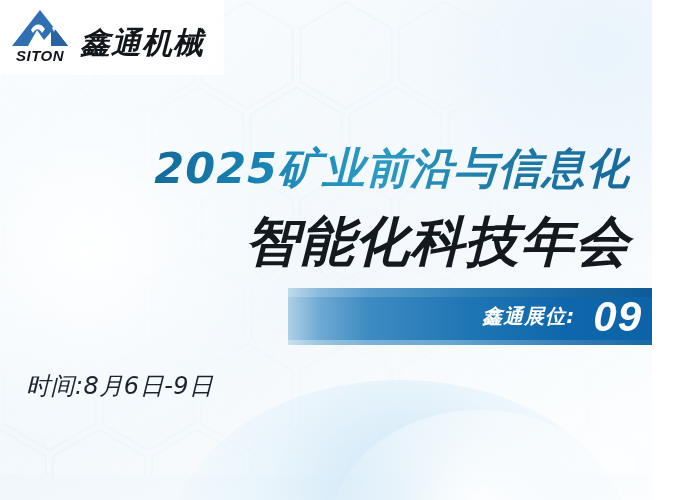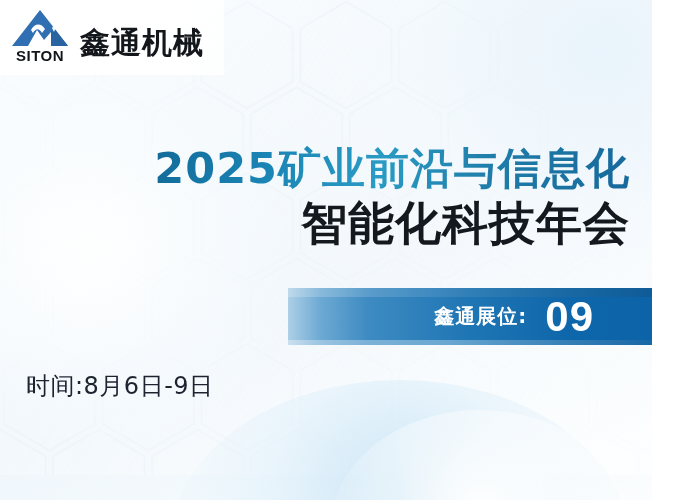--- a/index.html
+++ b/index.html
@@ -13,20 +13,21 @@
     font-family: "Liberation Sans", "DejaVu Sans", sans-serif;
   }
 
   #poster {
     position: relative;
     width: 652px;
     height: 500px;
     overflow: hidden;
     background:
       linear-gradient(160deg, #f7fbfe 0%, #f2f8fc 30%, #eef5fb 55%, #f4fafd 80%, #fbfdfe 100%);
+    font-style: italic;
   }
 
   
   .bg-hex {
     position: absolute;
     inset: 0;
     opacity: 0.55;
     pointer-events: none;
   }
   .bg-glow-left {
@@ -132,46 +133,46 @@
     background: linear-gradient(100deg, #0e4f7a 0%, #10628f 18%, #1a84b4 42%, #2a9bc4 60%, #1f7ca8 78%, #17699b 100%);
     -webkit-background-clip: text;
     background-clip: text;
     color: transparent;
     padding-left: 48px;
     -webkit-text-fill-color: transparent;
   }
   .headline-line2 {
     font-family: "DejaVu Sans", "Liberation Sans", sans-serif;
     font-weight: bold;
-    font-size: 46px;
+    font-size: 54px;
     line-height: 1.18;
     letter-spacing: 1px;
     white-space: nowrap;
     color: #14191f;
-    margin-top: 2px;
+    margin-top: 16px;
   }
 
   
   .booth-banner {
     position: absolute;
     left: 288px;
     top: 288px;
     width: 398px;
     height: 57px;
     background: linear-gradient(90deg,
         rgba(117,174,213,0.55) 0%,
         rgba(86,156,204,0.85) 8%,
         #3e8bc2 20%,
         #1f76b4 45%,
         #0f67ab 70%,
         #0b62a7 100%);
     display: flex;
     align-items: center;
     justify-content: flex-end;
-    padding-right: 92px;
+    padding-right: 44px;
     box-sizing: border-box;
   }
   .booth-banner::before {
     content: "";
     position: absolute;
     left: 0; right: 0; top: 0;
     height: 9px;
     background: linear-gradient(90deg, rgba(255,255,255,0.22) 0%, rgba(255,255,255,0.10) 35%, rgba(0,0,0,0.12) 100%);
     pointer-events: none;
   }

